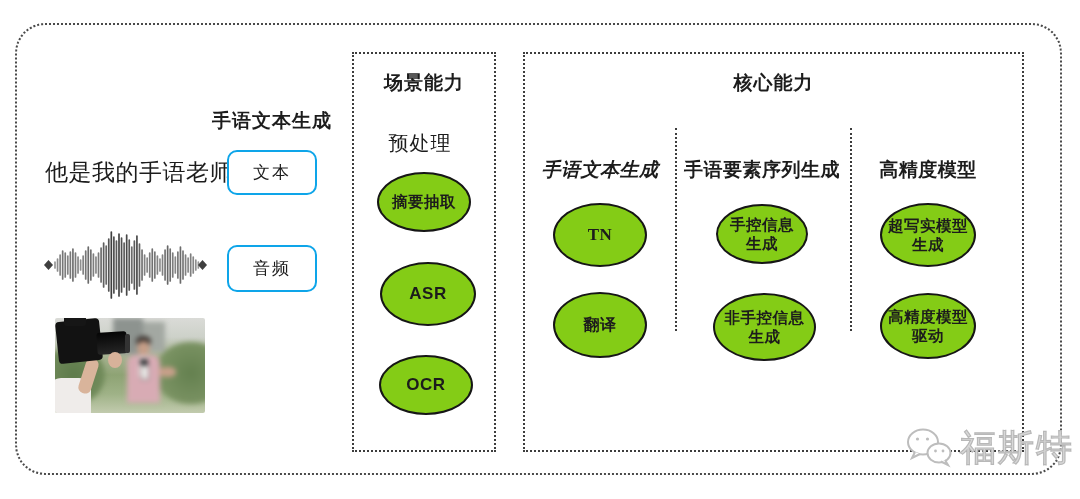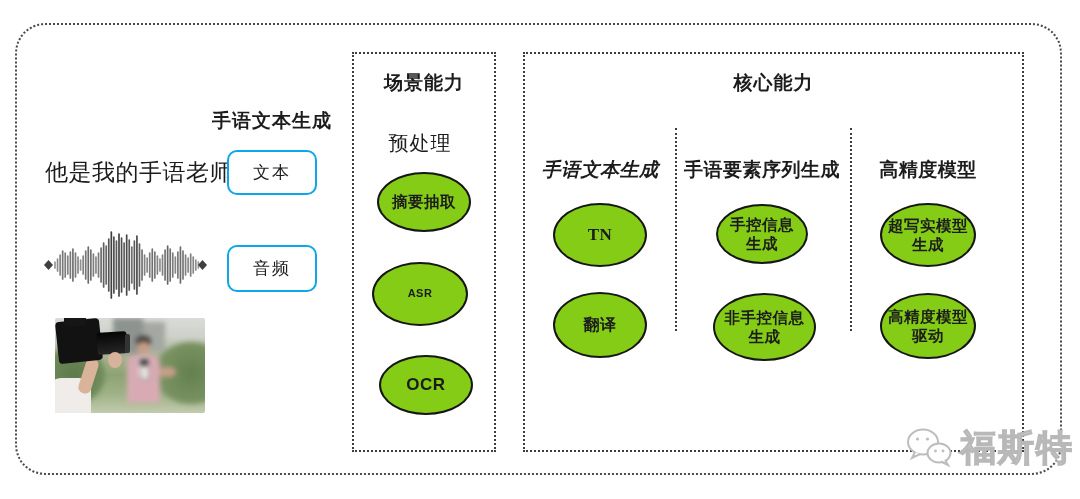--- a/index.html
+++ b/index.html
@@ -57,32 +57,32 @@
   .col-header{top:103px;text-align:center;font-size:19px;font-weight:600;transform:translateX(-50%);white-space:nowrap;letter-spacing:0.5px;}
   .col-h1{left:75px;font-style:italic;}
   .col-h2{left:237px;}
   .col-h3{left:403px;}
 
   
   .ellipse{border:2.5px solid #161616;border-radius:50%;background:#84cc16;
            display:flex;align-items:center;justify-content:center;text-align:center;
            font-size:15.5px;font-weight:600;line-height:1.25;white-space:pre-line;letter-spacing:0.5px;}
   .n-summary{left:377px;top:172px;width:90px;height:56px;}
-  .n-asr{left:372px;top:262px;width:92px;height:60px;font-size:11px;text-align:right;}
+  .n-asr{left:380px;top:262px;width:92px;height:60px;font-size:17px;text-align:right;}
   .n-ocr{left:379px;top:355px;width:90px;height:56px;font-size:17px;}
   .n-tn{left:553px;top:203px;width:90px;height:60px;font-size:17px;font-family:Liberation Serif, serif;}
   .n-trans{left:553px;top:292px;width:90px;height:62px;font-size:16px;}
   .n-manual{left:716px;top:204px;width:88px;height:56px;}
   .n-nonmanual{left:713px;top:293px;width:99px;height:64px;}
   .n-hyperreal{left:880px;top:203px;width:92px;height:60px;}
   .n-highprec{left:880px;top:293px;width:92px;height:62px;}
 
   
   .watermark{left:903px;top:424px;display:flex;align-items:center;gap:5px;}
-  .wm-text{font-size:36px;font-weight:700;color:#d8d8d8;-webkit-text-stroke:1.2px #b8b8b8;letter-spacing:2px;}
+  .wm-text{font-size:36px;font-weight:400;color:#d8d8d8;-webkit-text-stroke:1.2px #b8b8b8;letter-spacing:2px;}
 </style>
 </head>
 <body>
 
 <div class="canvas">
 
   <div class="abs outer-frame"></div>
 
   <div class="abs input-title">手语文本生成</div>
 

